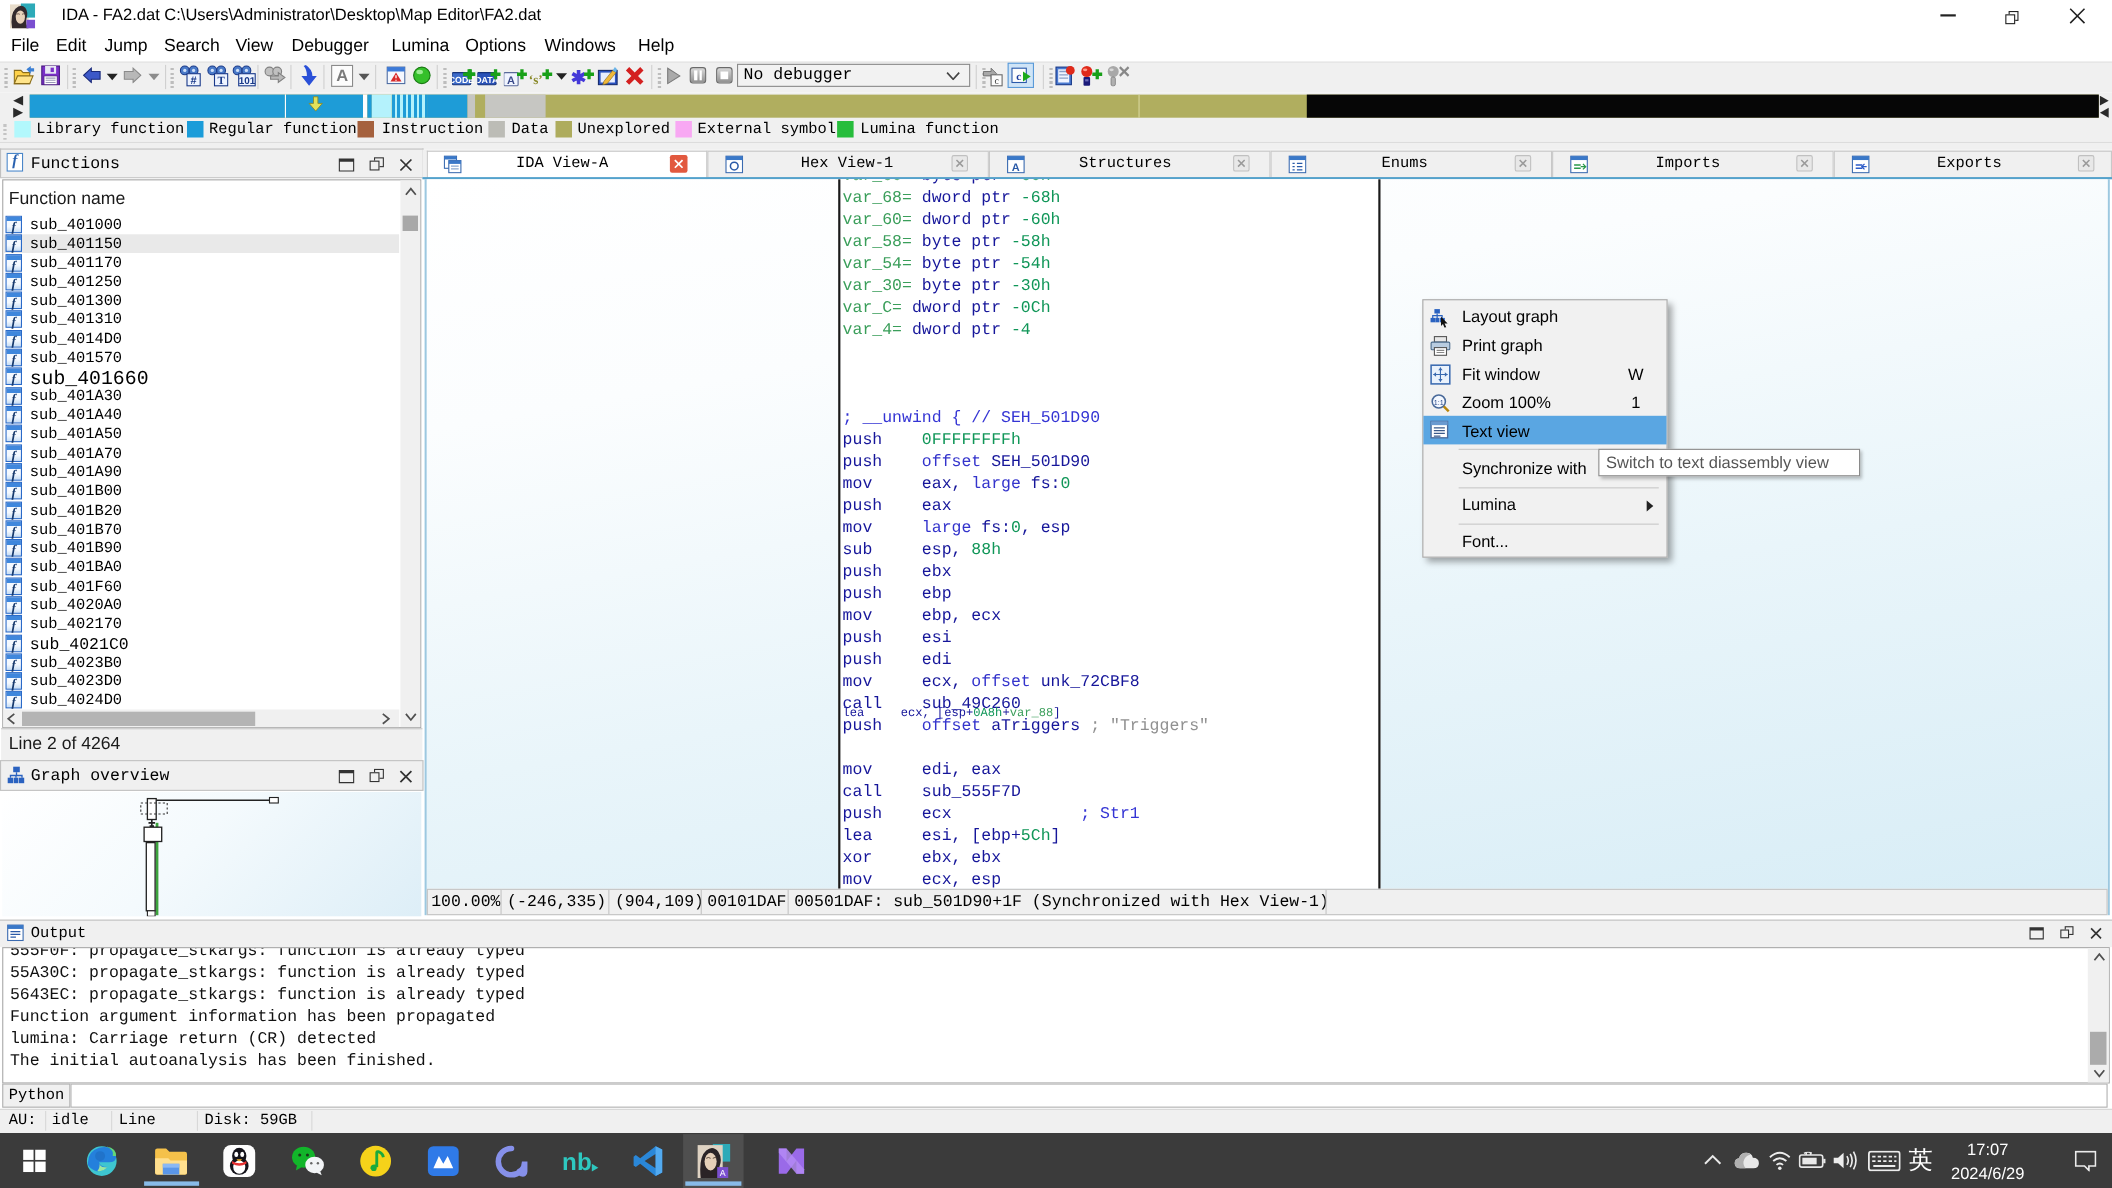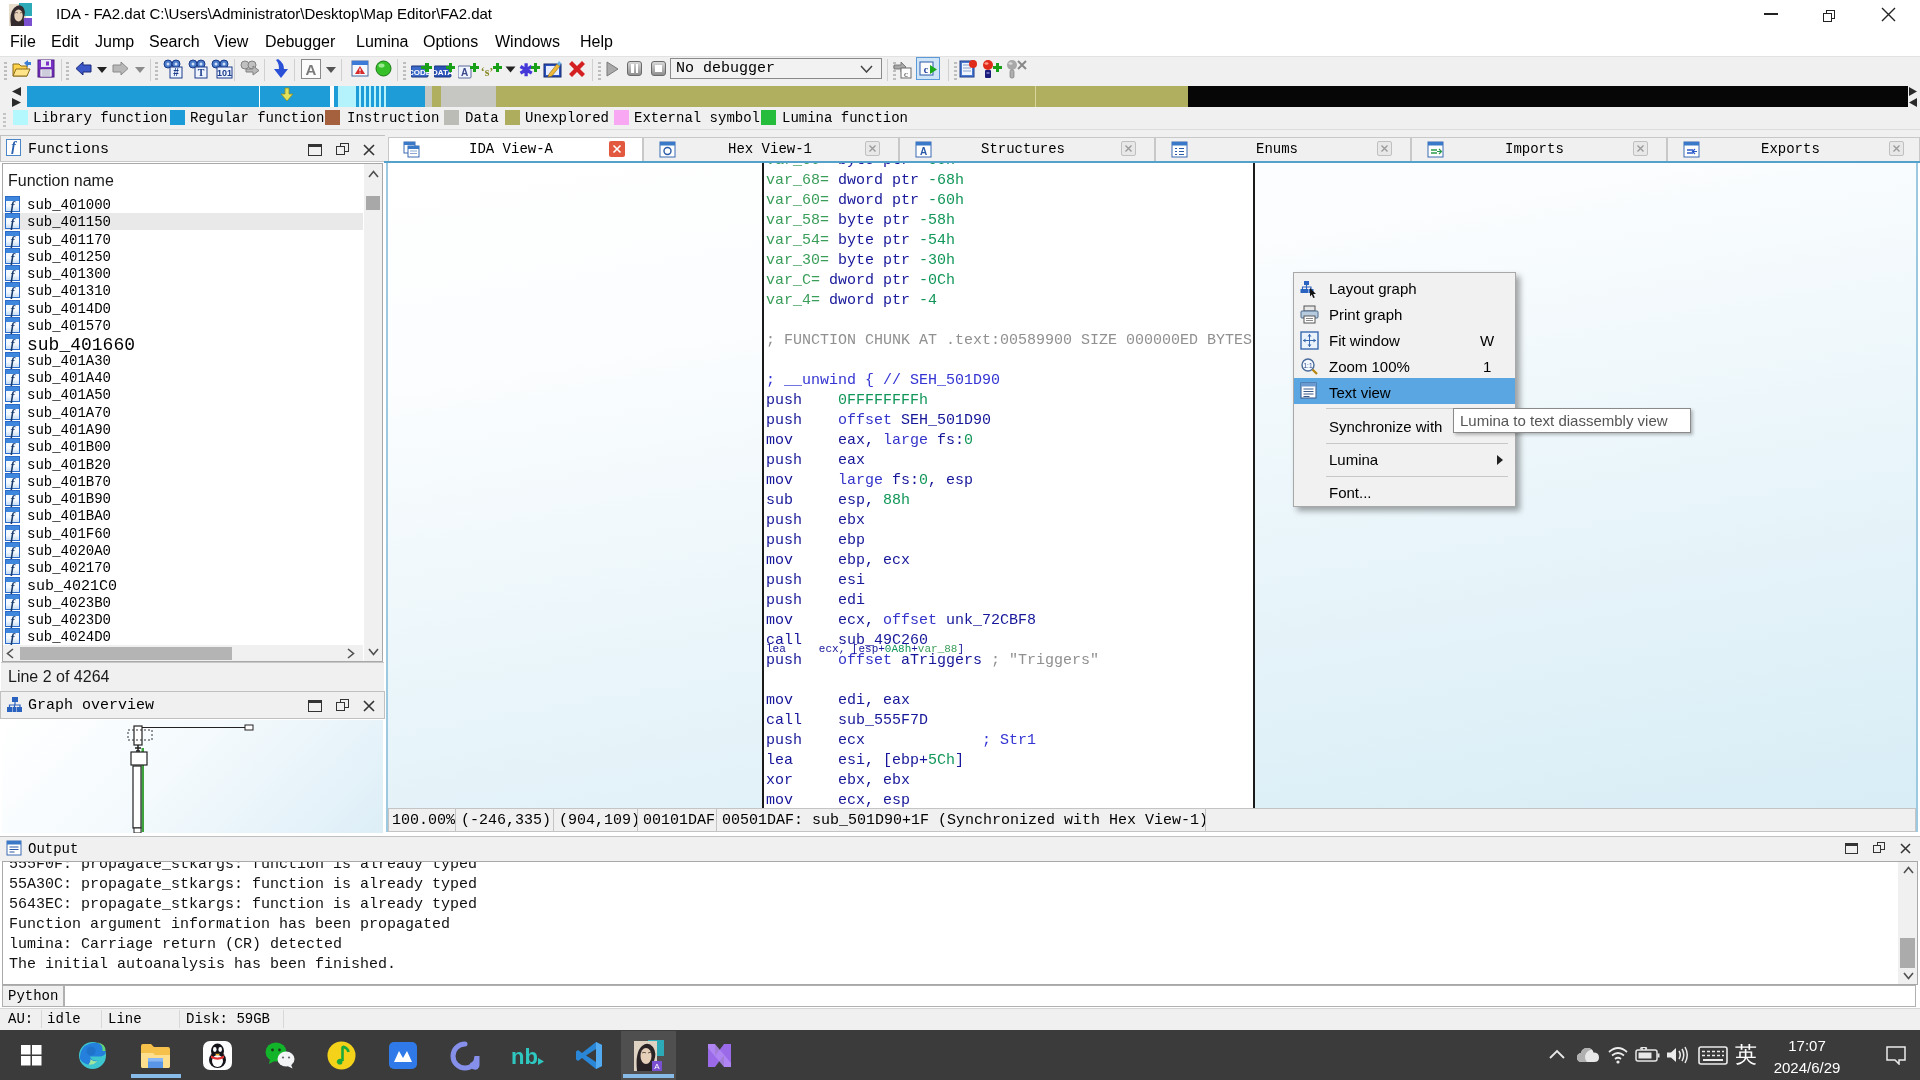--- a/index.html
+++ b/index.html
@@ -530,21 +530,20 @@
 <div class="a" style="left:762px;top:163px;width:493px;height:645px;background:#fff;border-left:2px solid #1a1a1a;border-right:2px solid #1a1a1a"></div>
 <div class="a" id="disasm" style="left:766px;top:163px;width:487px;height:645px;overflow:hidden">
 <div class="mono pre" style="position:absolute;left:0;top:-12px;height:20px;line-height:20px;font-size:15px"><span class="vn">var_6C=</span><span class="nv"> byte ptr </span><span class="num">-6Ch</span></div>
 <div class="mono pre" style="position:absolute;left:0;top:8px;height:20px;line-height:20px;font-size:15px"><span class="vn">var_68=</span><span class="nv"> dword ptr </span><span class="num">-68h</span></div>
 <div class="mono pre" style="position:absolute;left:0;top:28px;height:20px;line-height:20px;font-size:15px"><span class="vn">var_60=</span><span class="nv"> dword ptr </span><span class="num">-60h</span></div>
 <div class="mono pre" style="position:absolute;left:0;top:48px;height:20px;line-height:20px;font-size:15px"><span class="vn">var_58=</span><span class="nv"> byte ptr </span><span class="num">-58h</span></div>
 <div class="mono pre" style="position:absolute;left:0;top:68px;height:20px;line-height:20px;font-size:15px"><span class="vn">var_54=</span><span class="nv"> byte ptr </span><span class="num">-54h</span></div>
 <div class="mono pre" style="position:absolute;left:0;top:88px;height:20px;line-height:20px;font-size:15px"><span class="vn">var_30=</span><span class="nv"> byte ptr </span><span class="num">-30h</span></div>
 <div class="mono pre" style="position:absolute;left:0;top:108px;height:20px;line-height:20px;font-size:15px"><span class="vn">var_C=</span><span class="nv"> dword ptr </span><span class="num">-0Ch</span></div>
 <div class="mono pre" style="position:absolute;left:0;top:128px;height:20px;line-height:20px;font-size:15px"><span class="vn">var_4=</span><span class="nv"> dword ptr </span><span class="num">-4</span></div>
-<div class="mono pre" style="position:absolute;left:0;top:168px;height:20px;line-height:20px;font-size:15px"><span class="gy">; FUNCTION CHUNK AT .text:00589900 SIZE 000000ED BYTES</span></div>
 <div class="mono pre" style="position:absolute;left:0;top:208px;height:20px;line-height:20px;font-size:15px"><span class="bc">; __unwind { // SEH_501D90</span></div>
 <div class="mono pre" style="position:absolute;left:0;top:228px;height:20px;line-height:20px;font-size:15px"><span class="nv">push</span>    <span class="num">0FFFFFFFFh</span></div>
 <div class="mono pre" style="position:absolute;left:0;top:248px;height:20px;line-height:20px;font-size:15px"><span class="nv">push</span>    <span class="kw">offset </span><span class="nv">SEH_501D90</span></div>
 <div class="mono pre" style="position:absolute;left:0;top:268px;height:20px;line-height:20px;font-size:15px"><span class="nv">mov</span>     <span class="nv">eax, </span><span class="kw">large </span><span class="nv">fs:</span><span class="num">0</span></div>
 <div class="mono pre" style="position:absolute;left:0;top:288px;height:20px;line-height:20px;font-size:15px"><span class="nv">push</span>    <span class="nv">eax</span></div>
 <div class="mono pre" style="position:absolute;left:0;top:308px;height:20px;line-height:20px;font-size:15px"><span class="nv">mov</span>     <span class="kw">large </span><span class="nv">fs:</span><span class="num">0</span><span class="nv">, esp</span></div>
 <div class="mono pre" style="position:absolute;left:0;top:328px;height:20px;line-height:20px;font-size:15px"><span class="nv">sub</span>     <span class="nv">esp, </span><span class="num">88h</span></div>
 <div class="mono pre" style="position:absolute;left:0;top:348px;height:20px;line-height:20px;font-size:15px"><span class="nv">push</span>    <span class="nv">ebx</span></div>
 <div class="mono pre" style="position:absolute;left:0;top:368px;height:20px;line-height:20px;font-size:15px"><span class="nv">push</span>    <span class="nv">ebp</span></div>
 <div class="mono pre" style="position:absolute;left:0;top:388px;height:20px;line-height:20px;font-size:15px"><span class="nv">mov</span>     <span class="nv">ebp, ecx</span></div>
@@ -620,21 +619,21 @@
 <div class="a" style="left:1329px;top:418px;font-size:15px">Synchronize with</div>
 <div class="a" style="left:1326px;top:443px;width:182px;height:1px;background:#c8c8c8"></div>
 <div class="a" style="left:1329px;top:451px;font-size:15px">Lumina</div>
 <svg class="a" style="left:1496px;top:454px" width="8" height="12">
     <path d="M1 1 L7 6 L1 11 Z" fill="#222"></path>
   </svg>
 <div class="a" style="left:1326px;top:476px;width:182px;height:1px;background:#c8c8c8"></div>
 <div class="a" style="left:1329px;top:484px;font-size:15px">Font...</div>
 
 <div class="a" style="left:1453px;top:408px;width:238px;height:25px;background:#ffffff;border:1px solid #8a8a8a;box-shadow:2px 2px 3px rgba(0,0,0,0.25)"></div>
-<div class="a" style="left:1460px;top:412px;font-size:15px;color:#555">Lumina to text diassembly view</div>
+<div class="a" style="left:1460px;top:412px;font-size:15px;color:#555">Switch to text diassembly view</div>
 
 <div class="a" id="output" style="left:0;top:834px;width:1920px;height:174px"></div>
 <div class="a" style="left:0;top:836px;width:1920px;height:25px;background:#f0f0f0;border-top:1px solid #c0c0c0"></div>
 <svg class="a" style="left:6px;top:840px" width="16" height="16" viewBox="0 0 16 16">
     <rect x="1" y="1" width="14" height="14" fill="#fff" stroke="#3a6ab0"></rect>
     <rect x="1" y="1" width="14" height="3.5" fill="#3a78c8"></rect>
     <path d="M3.5 7 h9 M3.5 9.5 h9 M3.5 12 h5" stroke="#2a5aa8" stroke-width="1.2"></path>
   </svg>
 <div class="a mono" style="left:28px;top:841px;font-size:14px">Output</div>
 <div class="a" style="left:1845px;top:843px;width:13px;height:11px;border:1.3px solid #333;border-top:3px solid #333"></div>

